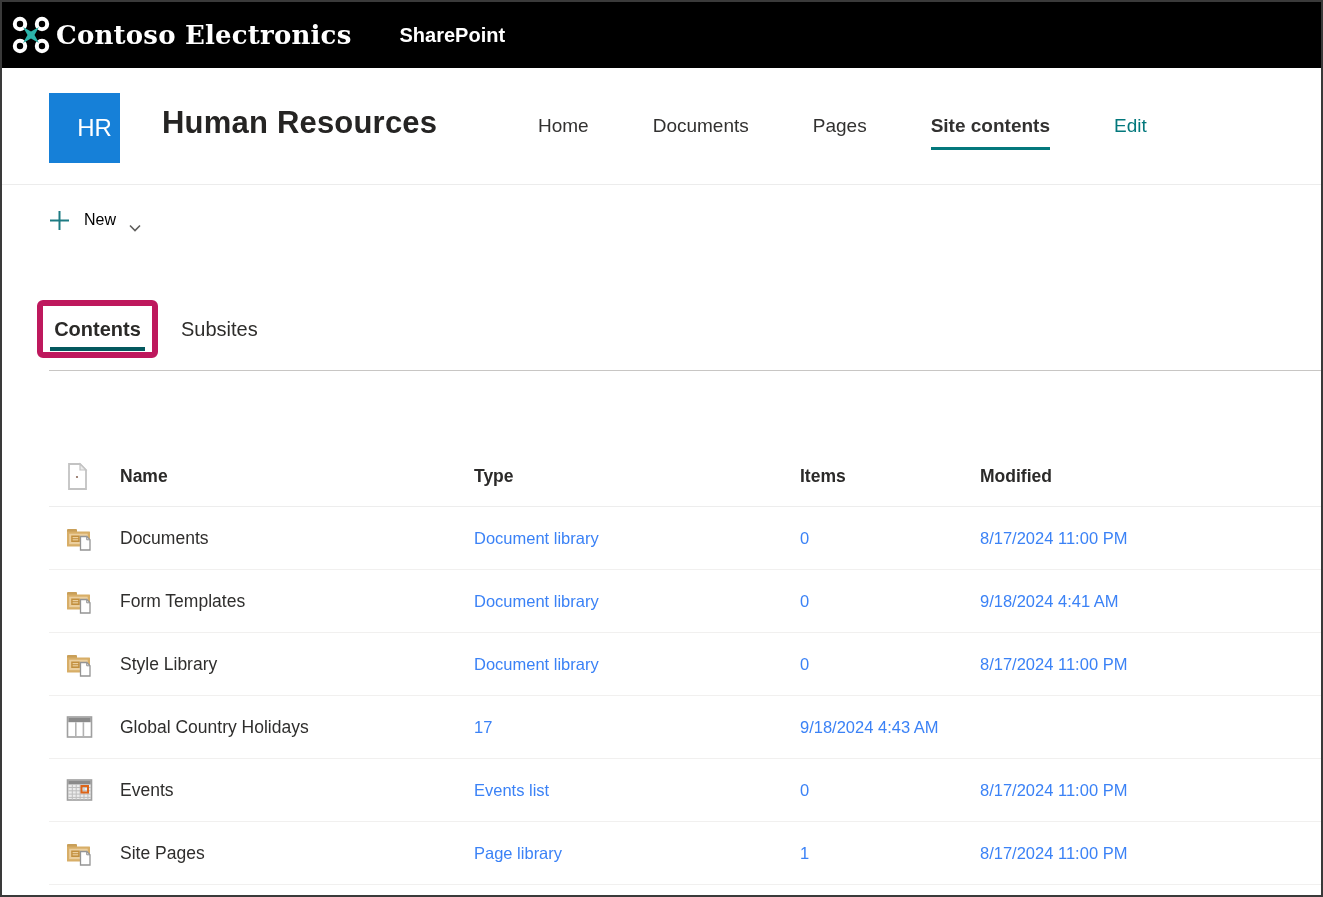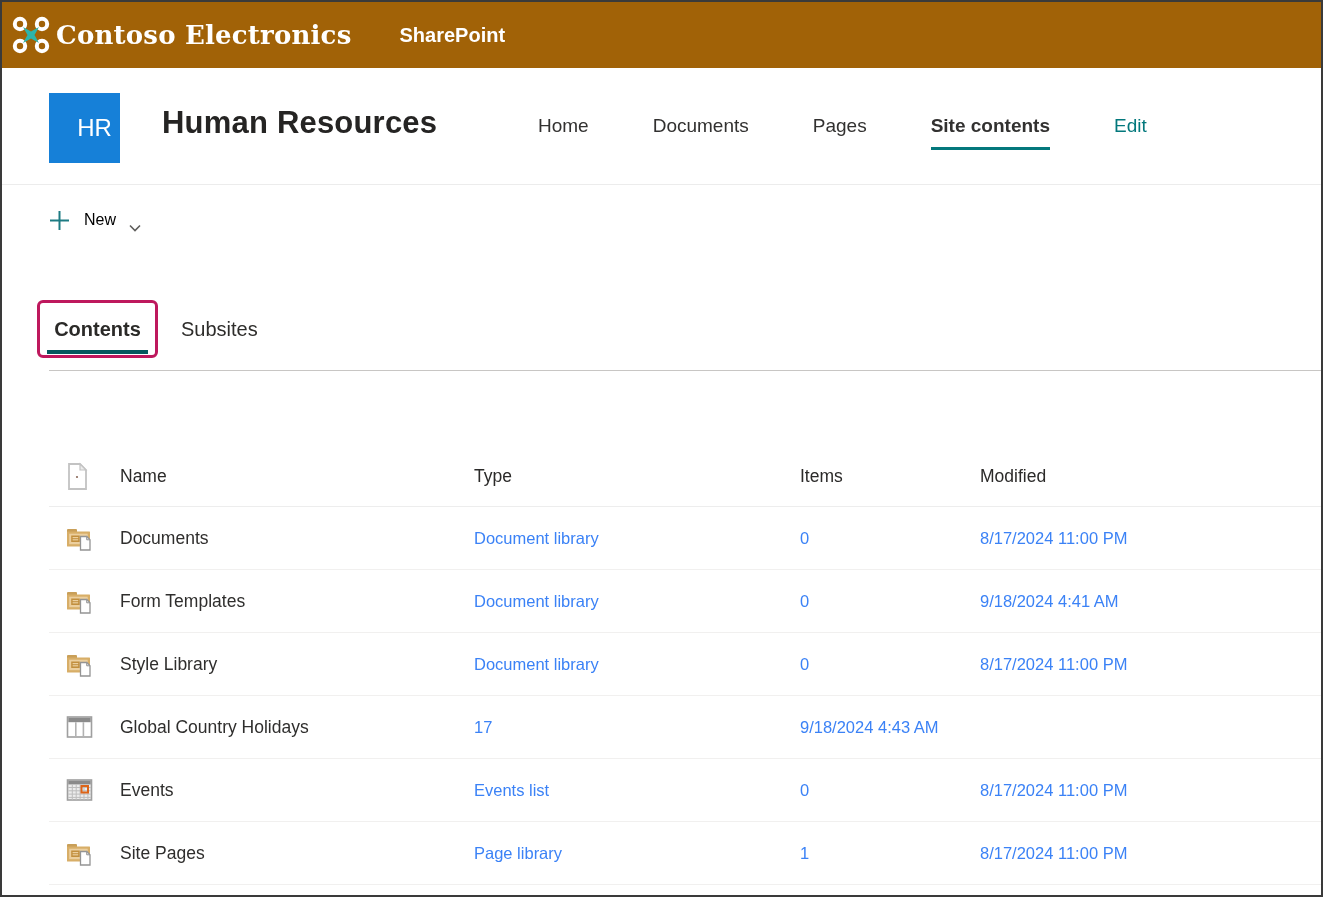--- a/index.html
+++ b/index.html
@@ -5,21 +5,21 @@
   * { margin:0; padding:0; box-sizing:border-box; }
   body { background:#fff; font-family:"Liberation Sans", sans-serif; }
   .viewport {
     position:relative; width:1323px; height:897px; background:#fff;
     border:2px solid #3a3a3a; overflow:hidden;
   }
 
   
   .suite-bar {
     position:absolute; top:0; left:0; right:0; height:66px;
-    background:#a16207; display:flex; align-items:center;
+    background:#000000; display:flex; align-items:center;
   }
   .suite-logo { width:40px; height:40px; margin-left:9px; flex:0 0 auto; }
   .suite-logo svg { display:block; }
   .brand-name {
     color:#fff; font-family:"DejaVu Serif", serif; font-weight:700;
     font-size:26px; margin-left:5px; letter-spacing:0.2px;
   }
   .product-name {
     color:#fff; font-weight:700; font-size:20px; margin-left:48px;
   }
@@ -55,21 +55,21 @@
     position:absolute; top:200px; left:47px; height:36px;
     display:flex; align-items:center; cursor:pointer;
   }
   .plus-glyph { width:21px; height:21px; }
   .new-label { font-size:16px; color:#000000; margin-left:14px; }
   .chevron-glyph { width:12px; height:8px; margin-left:13px; margin-top:4px; }
 
   
   .tab-contents {
     position:absolute; left:35px; top:298px; width:121px; height:58px;
-    border:3px solid #be185d; border-radius:6px;
+    border:6px solid #be185d; border-radius:6px;
     display:flex; align-items:center; justify-content:center;
     font-size:20px; font-weight:700; color:#2b2a28; cursor:pointer;
   }
   .tab-contents .tab-bar {
     position:absolute; left:7px; right:7px; bottom:1px; height:4px; background:#04585e;
   }
   .tab-subsites {
     position:absolute; left:179px; top:298px; height:58px;
     display:flex; align-items:center; font-size:20px; color:#2e2d2b; cursor:pointer;
   }
@@ -78,21 +78,21 @@
   }
 
   
   .contents-table { position:absolute; top:445px; left:47px; right:0; }
   .trow, .thead {
     display:grid; grid-template-columns:71px 354px 326px 180px 1fr;
     align-items:center;
   }
   .thead {
     height:60px; border-bottom:1px solid #ededed;
-    font-weight:400; font-size:17.5px; color:#2b2a29;
+    font-weight:700; font-size:17.5px; color:#2b2a29;
   }
   .trow { height:63px; border-bottom:1px solid #f1f0ef; }
   .icon-cell { padding-left:17px; display:flex; align-items:center; }
   .name-cell { font-size:17.5px; color:#2f2e2d; cursor:pointer; }
   .type-cell, .items-cell, .modified-cell { font-size:16.5px; color:#3b82f6; }
   .row-icon svg, .header-icon svg { display:block; }
 </style>
 </head>
 <body>
 

